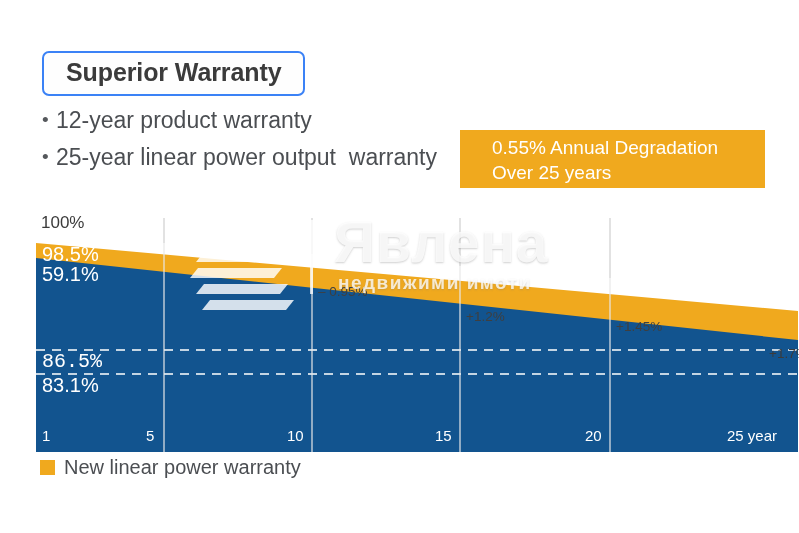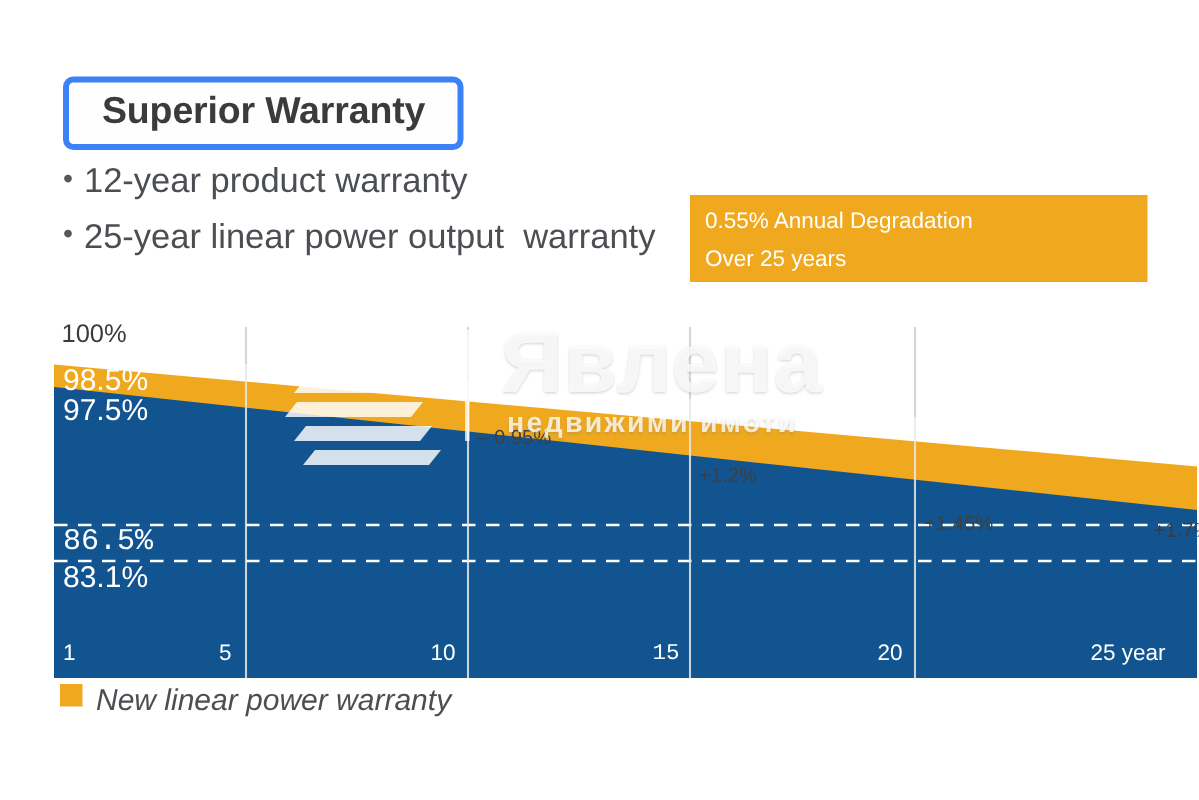--- a/index.html
+++ b/index.html
@@ -9,21 +9,21 @@
     font-family:"Liberation Sans", sans-serif;
     overflow:hidden;
     position:relative;
   }
   #root{position:absolute;inset:0;width:799px;height:533px;background:#fff;}
 
   
   .title-box{
     position:absolute;left:42px;top:51px;
     padding:7px 22px 9px 22px;
-    border:4px solid #3b82f6;
+    border:2px solid #3b82f6;
     border-radius:7px;
     background:#fefefe;
     box-shadow:0 0 0 0 rgba(0,0,0,0);
   }
   .title-text{
     font-size:25px;font-weight:bold;color:#3b3b3b;
     letter-spacing:-0.1px;white-space:nowrap;line-height:1;
   }
 
   
@@ -38,21 +38,21 @@
   }
 
   
   .callout{
     position:absolute;left:460px;top:130px;width:305px;height:58px;
     background:#F0A91E;
     padding:5px 0 0 10px;
     box-sizing:border-box;
   }
   .callout-line{
-    color:#ffffff;font-size:15px;line-height:25px;white-space:nowrap;
+    color:#ffffff;font-size:19px;line-height:25px;white-space:nowrap;margin-left:22px;
   }
 
   
   .chart{
     position:absolute;left:36px;top:200px;width:762px;height:242px;margin-top:10px;
   }
   .chart-svg{position:absolute;left:0;top:0;}
 
   .axis-top-label{
     position:absolute;left:5px;top:4px;
@@ -94,21 +94,21 @@
   }
   .wm-divider{
     position:absolute;left:128px;top:14px;width:3px;height:74px;
     background:rgba(255,255,255,0.75);
   }
 
   
   .legend{
     position:absolute;left:40px;top:456px;display:flex;align-items:center;
   }
-  .legend-item{display:flex;margin-right:26px;font-style:italic;}
+  .legend-item{display:flex;align-items:center;margin-right:26px;}
   .swatch{width:15px;height:15px;margin-right:9px;flex:0 0 15px;}
   .swatch.orange{background:#F0A91E;}
   .swatch.blue{background:#0E4D8F;}
   .legend-label{font-size:20px;color:#4b4e52;line-height:22px;white-space:nowrap;}
 </style>
 </head>
 <body>
 
 <div id="root">
 
@@ -158,33 +158,33 @@
         <line x1="128" y1="33" x2="128" y2="242" stroke="#e9e9e9" stroke-width="1.4" opacity="0.85"></line>
         <line x1="276" y1="44" x2="276" y2="242" stroke="#e9e9e9" stroke-width="1.4" opacity="0.85"></line>
         <line x1="424" y1="56" x2="424" y2="242" stroke="#e9e9e9" stroke-width="1.4" opacity="0.85"></line>
         <line x1="574" y1="68" x2="574" y2="242" stroke="#e9e9e9" stroke-width="1.4" opacity="0.85"></line>
       </g>
     </svg>
 
     <div class="axis-top-label">100%</div>
 
     <div class="val-label" style="left:6px;top:36px;">98.5%</div>
-    <div class="val-label" style="left:6px;top:56px;">97.5%</div>
+    <div class="val-label" style="left:6px;top:56px;">59.1%</div>
     <div class="val-label" style="left:6px;top:143px;font-family:Liberation Mono, monospace;">86.5%</div>
     <div class="val-label" style="left:6px;top:167px;">83.1%</div>
 
     <div class="ann-label" style="left:282px;top:75px;">– 0.95%</div>
     <div class="ann-label" style="left:430px;top:100px;">+1.2%</div>
-    <div class="ann-label" style="left:580px;top:132px;">+1.45%</div>
+    <div class="ann-label" style="left:580px;top:110px;">+1.45%</div>
     <div class="ann-label outside" style="left:733px;top:137px;">+1.7%</div>
 
     <div class="year-label" style="left:6px;top:218px;">1</div>
     <div class="year-label" style="left:110px;top:218px;">5</div>
     <div class="year-label" style="left:251px;top:218px;">10</div>
-    <div class="year-label" style="left:399px;top:218px;font-family:Liberation Mono, monospace;">15</div>
+    <div class="year-label" style="left:399px;top:218px;">15</div>
     <div class="year-label" style="left:549px;top:218px;">20</div>
     <div class="year-label" style="left:691px;top:218px;">25 year</div>
   </div>
 
   <div class="watermark">
     <svg width="120" height="100" viewBox="0 0 120 100" style="position:absolute;left:6px;top:8px;">
       <g fill="rgba(255,255,255,0.82)">
         <polygon points="28,6 112,6 104,16 20,16"></polygon>
         <polygon points="22,22 106,22 98,32 14,32"></polygon>
         <polygon points="16,38 100,38 92,48 8,48"></polygon>

